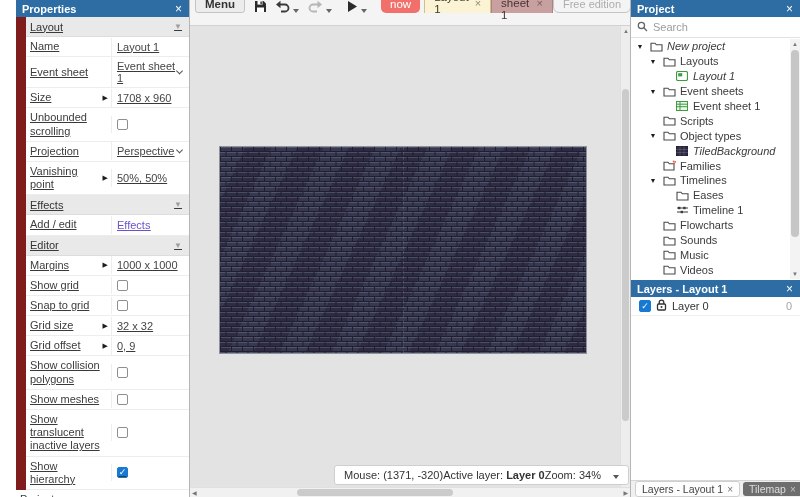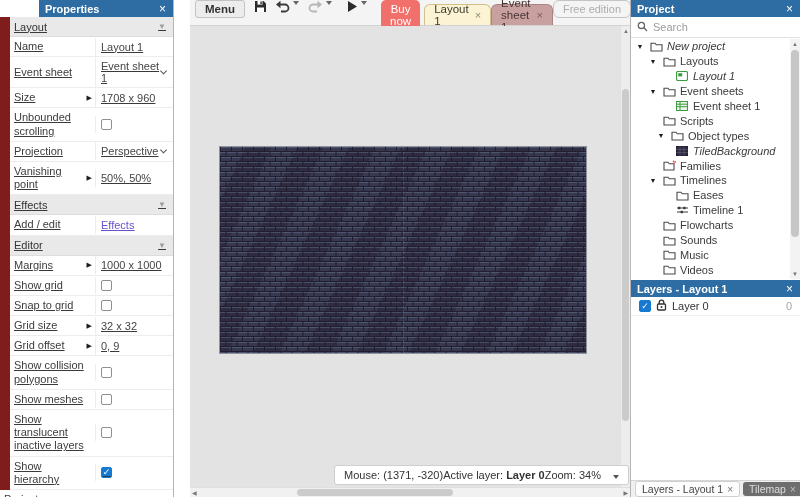--- a/index.html
+++ b/index.html
@@ -6,21 +6,21 @@
   html,body { width:800px; height:497px; overflow:hidden; }
   body { font-family:"Liberation Sans", sans-serif; font-size:11px; color:#3a3a3a; background:#fff; position:relative; }
   .panel { position:absolute; top:0; height:497px; }
 
   
   .phead { height:17px; background:#2e6da4; color:#fff; font-weight:bold; font-size:11px;
            display:flex; align-items:center; justify-content:space-between; padding:0 7px 0 6px; }
   .pclose { font-weight:normal; font-size:12px; line-height:1; cursor:default; }
 
   
-  .lp { left:0; width:174px; background:#fff; border-right:1px solid #b5b5b5;padding-left:39px; }
+  .lp { left:16px; width:174px; background:#fff; border-right:1px solid #b5b5b5; }
   .props { position:absolute; top:17px; left:0; right:0; bottom:0; overflow:hidden; background:#7f1d1d;text-decoration:underline; }
   .prow { display:flex; align-items:center; min-height:19px; border-bottom:1px solid #ededed; margin-left:10px; background:#fff; }
   .prow.section { background:#e9e9e9; min-height:20px; align-items:center; justify-content:space-between;
                   padding:0 7px 0 4px; border-bottom:1px solid #dddddd; color:#333; }
   .scoll { font-size:8px; color:#9e9e9e; }
   .plabel { flex:0 0 85px; position:relative; padding:3px 11px 3px 4px; color:#3c3c3c; line-height:1.2; display:flex; align-items:center; }
   .plabel span.ltext { display:block; }
   .parrow { position:absolute; right:3px; top:50%; transform:translateY(-52%); font-size:7px; color:#1c1c1c; }
   .pvalue { flex:1; border-left:1px solid #ededed; padding:3px 6px 3px 5px; display:flex; align-items:center; position:relative; color:#454545; }
   .chev { position:absolute; right:7px; top:50%; width:5px; height:5px; border-right:1.4px solid #555;
@@ -28,21 +28,21 @@
   .cb { width:11px; height:11px; border:1px solid #8f8f8f; border-radius:2px; background:#fff;
         display:inline-flex; align-items:center; justify-content:center; font-size:9px; line-height:1; color:#fff; }
   .cb.checked { background:#1779d2; border-color:#1779d2; }
   a.plink { color:#6a52cd; text-decoration:underline; cursor:pointer; }
   .prow.flink { margin-left:0; }
   .prow.flink .plabel { flex:0 0 95px; padding-left:4px; }
 
   
   .cc { left:190px; width:440px; }
   .toolbar { position:absolute; top:0; left:0; right:0; height:26px; background:#f4f4f4;
-             border-bottom:1px solid #d2d2d2; display:flex; align-items:flex-start; padding:0 5px; }
+             border-bottom:1px solid #d2d2d2; display:flex; align-items:flex-end; padding:12px 5px; }
   .menu-btn { font-family:inherit; font-size:11.5px; font-weight:bold; color:#333; background:#ececec;
               border:1px solid #c3c3c3; border-radius:3px; padding:2px 9px; margin-right:9px; }
   .tb-icon { display:inline-flex; align-items:center; margin:0 2px; }
   .tb-icon.msave { margin:0 6px 0 0; }
   .tcaret { width:0; height:0; border-left:3px solid transparent; border-right:3px solid transparent;
             border-top:4px solid #666; margin:1px 7px 0 1px; }
   .buy-btn { font-family:inherit; background:#f2706b; color:#fff; border:none; border-radius:5px;
              padding:3px 9px; font-size:11.5px; margin:0 4px 0 7px; }
   .tab { display:inline-flex; align-items:center; gap:6px; height:21px; padding:0 9px;
          border-radius:6px 6px 0 0; font-size:11.5px; align-self:flex-end; }
@@ -423,21 +423,21 @@
       </div>
       <div class="trow" style="padding-left: 17px;">
         <span class="tarrow"></span>
         <span class="ticon">
           <svg width="13" height="11" viewBox="0 0 13 11">
             <path d="M1 2.2 h4 l1.3 1.6 H12 V10 H1 Z" fill="none" stroke="#4a4a4a" stroke-width="1.1"></path>
           </svg>
         </span>
         <span class="tlabel">Scripts</span>
       </div>
-      <div class="trow" style="padding-left: 25px;">
+      <div class="trow" style="padding-left: 17px;">
         <span class="tarrow">▼</span>
         <span class="ticon">
           <svg width="13" height="11" viewBox="0 0 13 11">
             <path d="M1 2.2 h4 l1.3 1.6 H12 V10 H1 Z" fill="none" stroke="#4a4a4a" stroke-width="1.1"></path>
           </svg>
         </span>
         <span class="tlabel">Object types</span>
       </div>
       <div class="trow" style="padding-left: 30px;">
         <span class="tarrow"></span>

